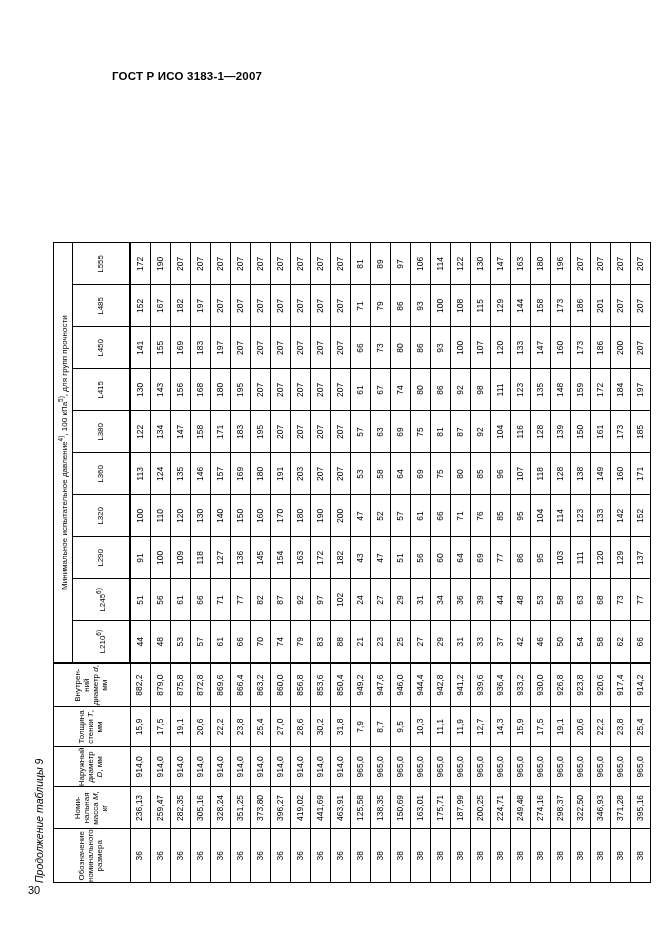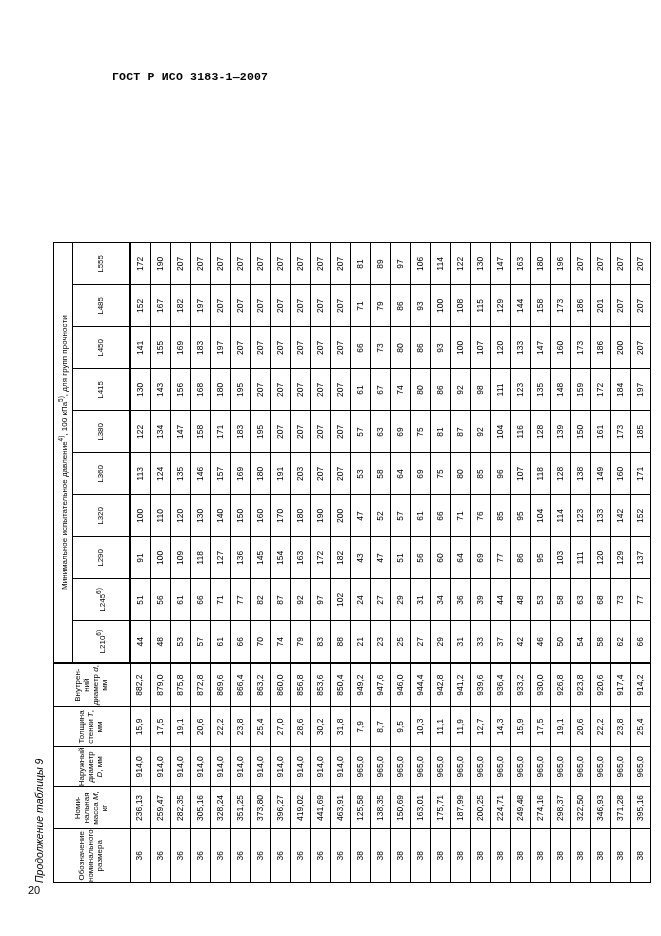--- a/index.html
+++ b/index.html
@@ -19,21 +19,20 @@
 
   
   .doc-header {
     position: absolute;
     left: 112px;
     top: 70px;
     font-size: 11.5px;
     font-weight: bold;
     letter-spacing: 0.2px;
     white-space: nowrap;
-    font-family: Liberation Mono, monospace;
   }
 
   
   .page-number {
     position: absolute;
     left: 28px;
     top: 884px;
     font-size: 11px;
   }
 
@@ -120,21 +119,21 @@
     font-size: 8.5px;
   }
   sup { font-size: 6.5px; vertical-align: super; }
   .ital { font-style: italic; }
 </style>
 </head>
 <body>
 
 <div class="doc-header">ГОСТ Р ИСО 3183-1—2007</div>
 
-<div class="page-number">20</div>
+<div class="page-number">30</div>
 
 <div class="rot-stage">
   <div class="rot-inner">
 
     <div class="table-caption">Продолжение таблицы 9</div>
 
     <table class="spec">
       <colgroup>
         <col class="c-size">
         <col class="c-mass">

